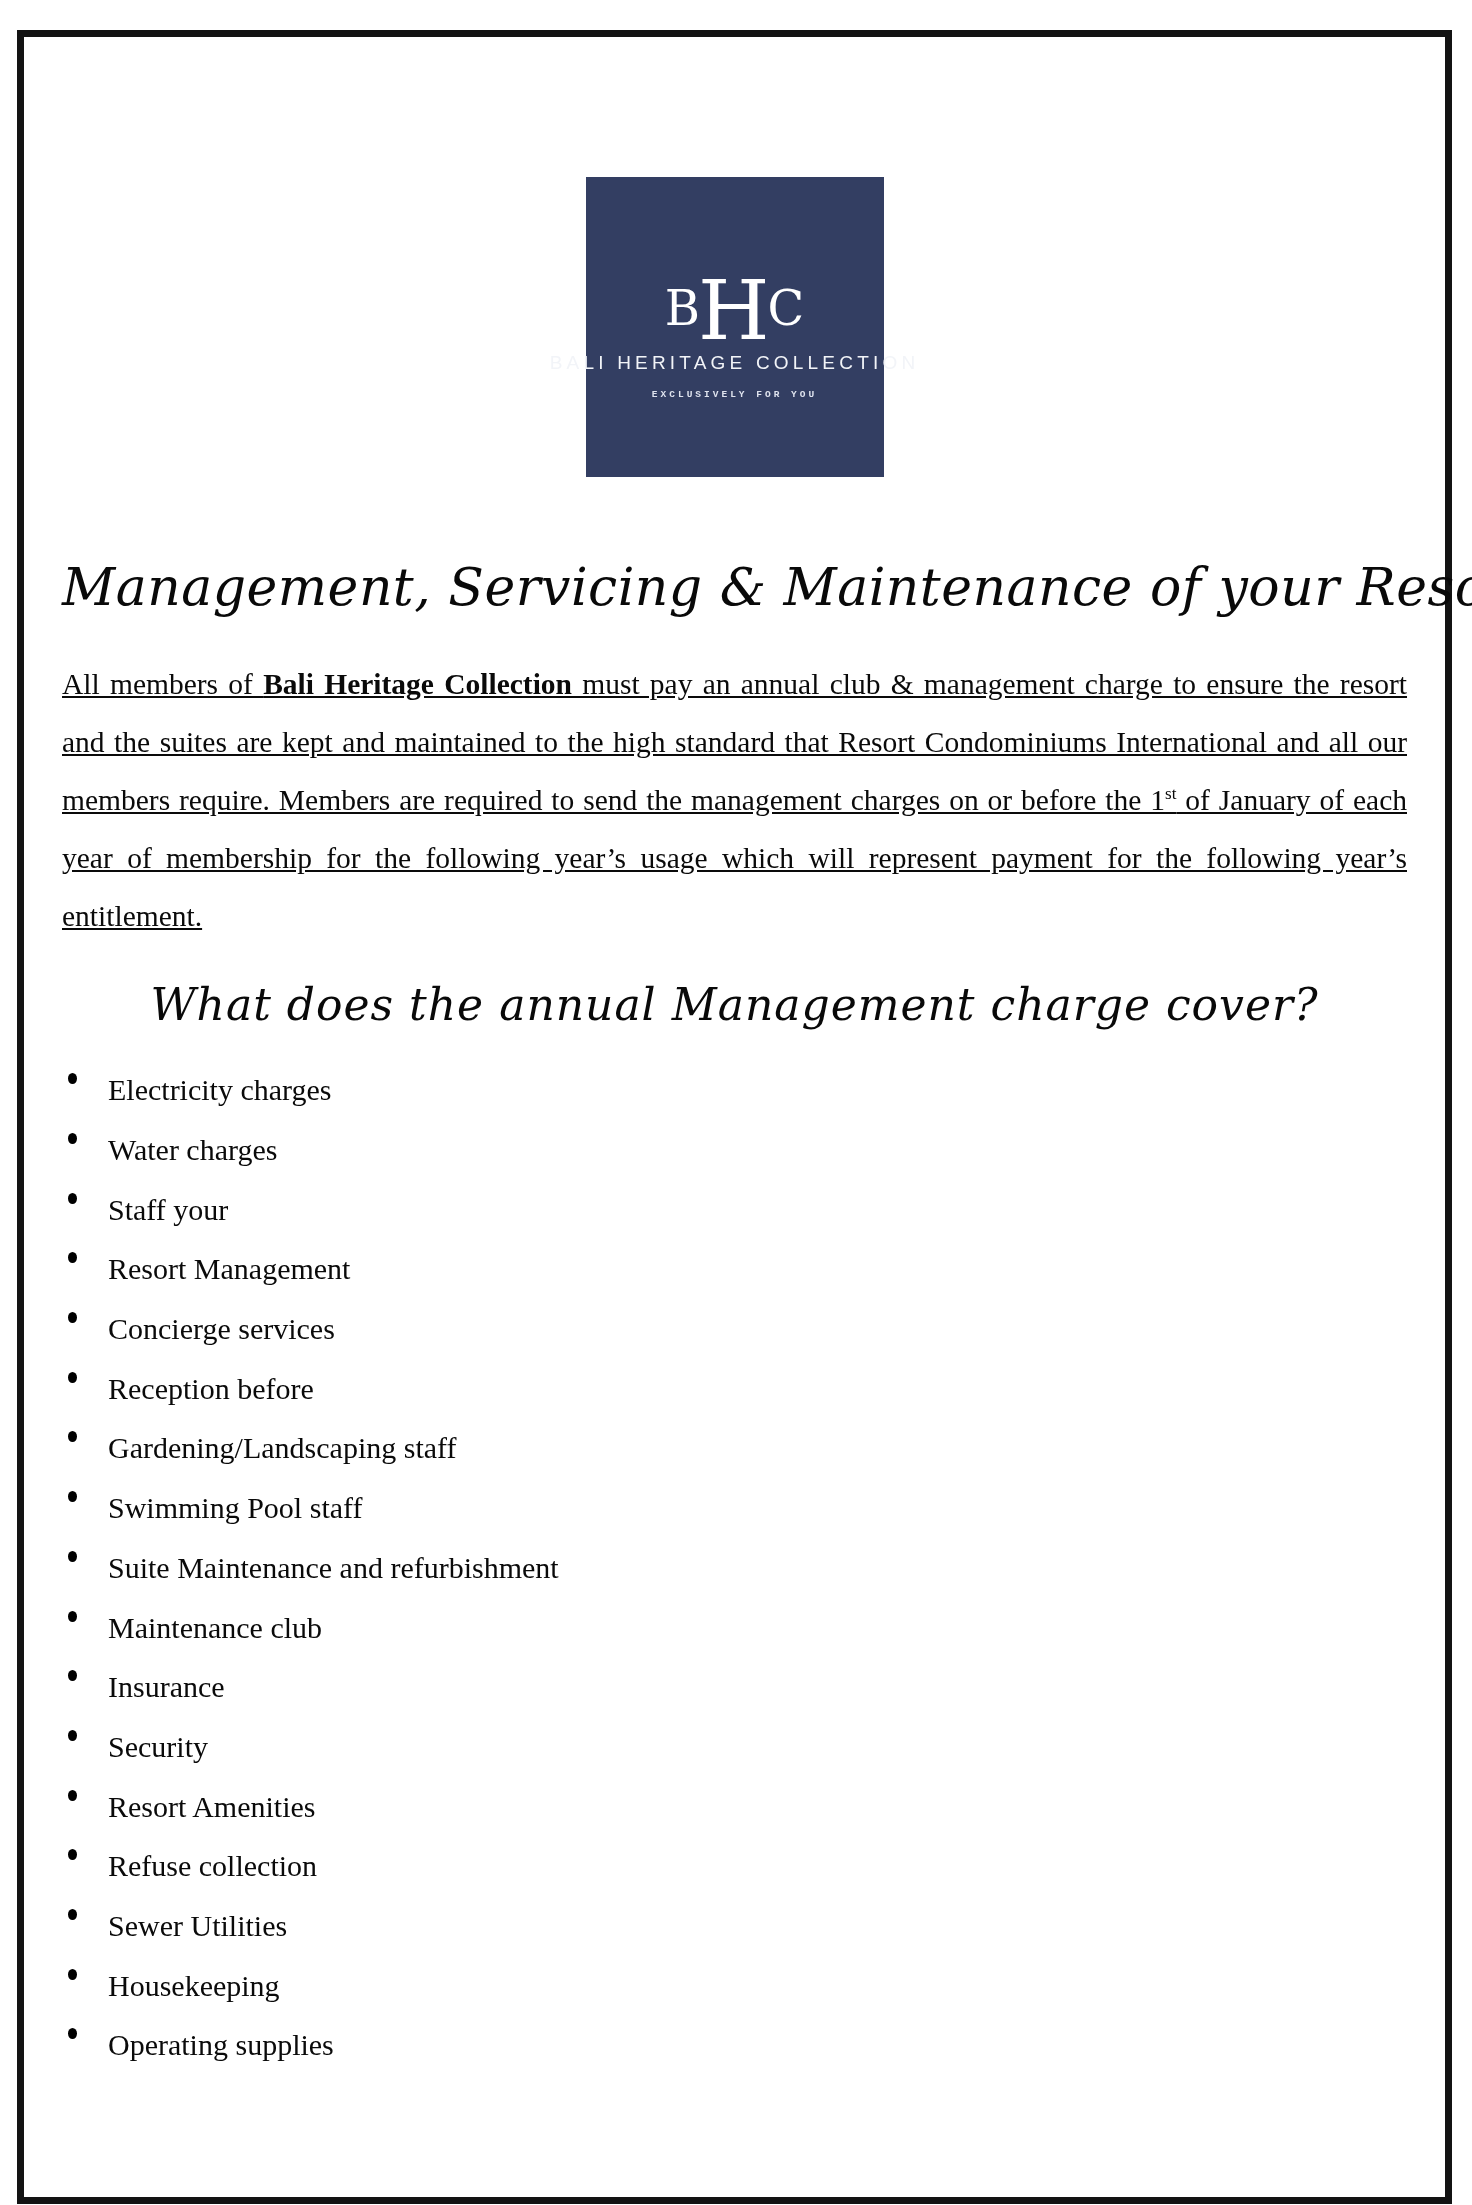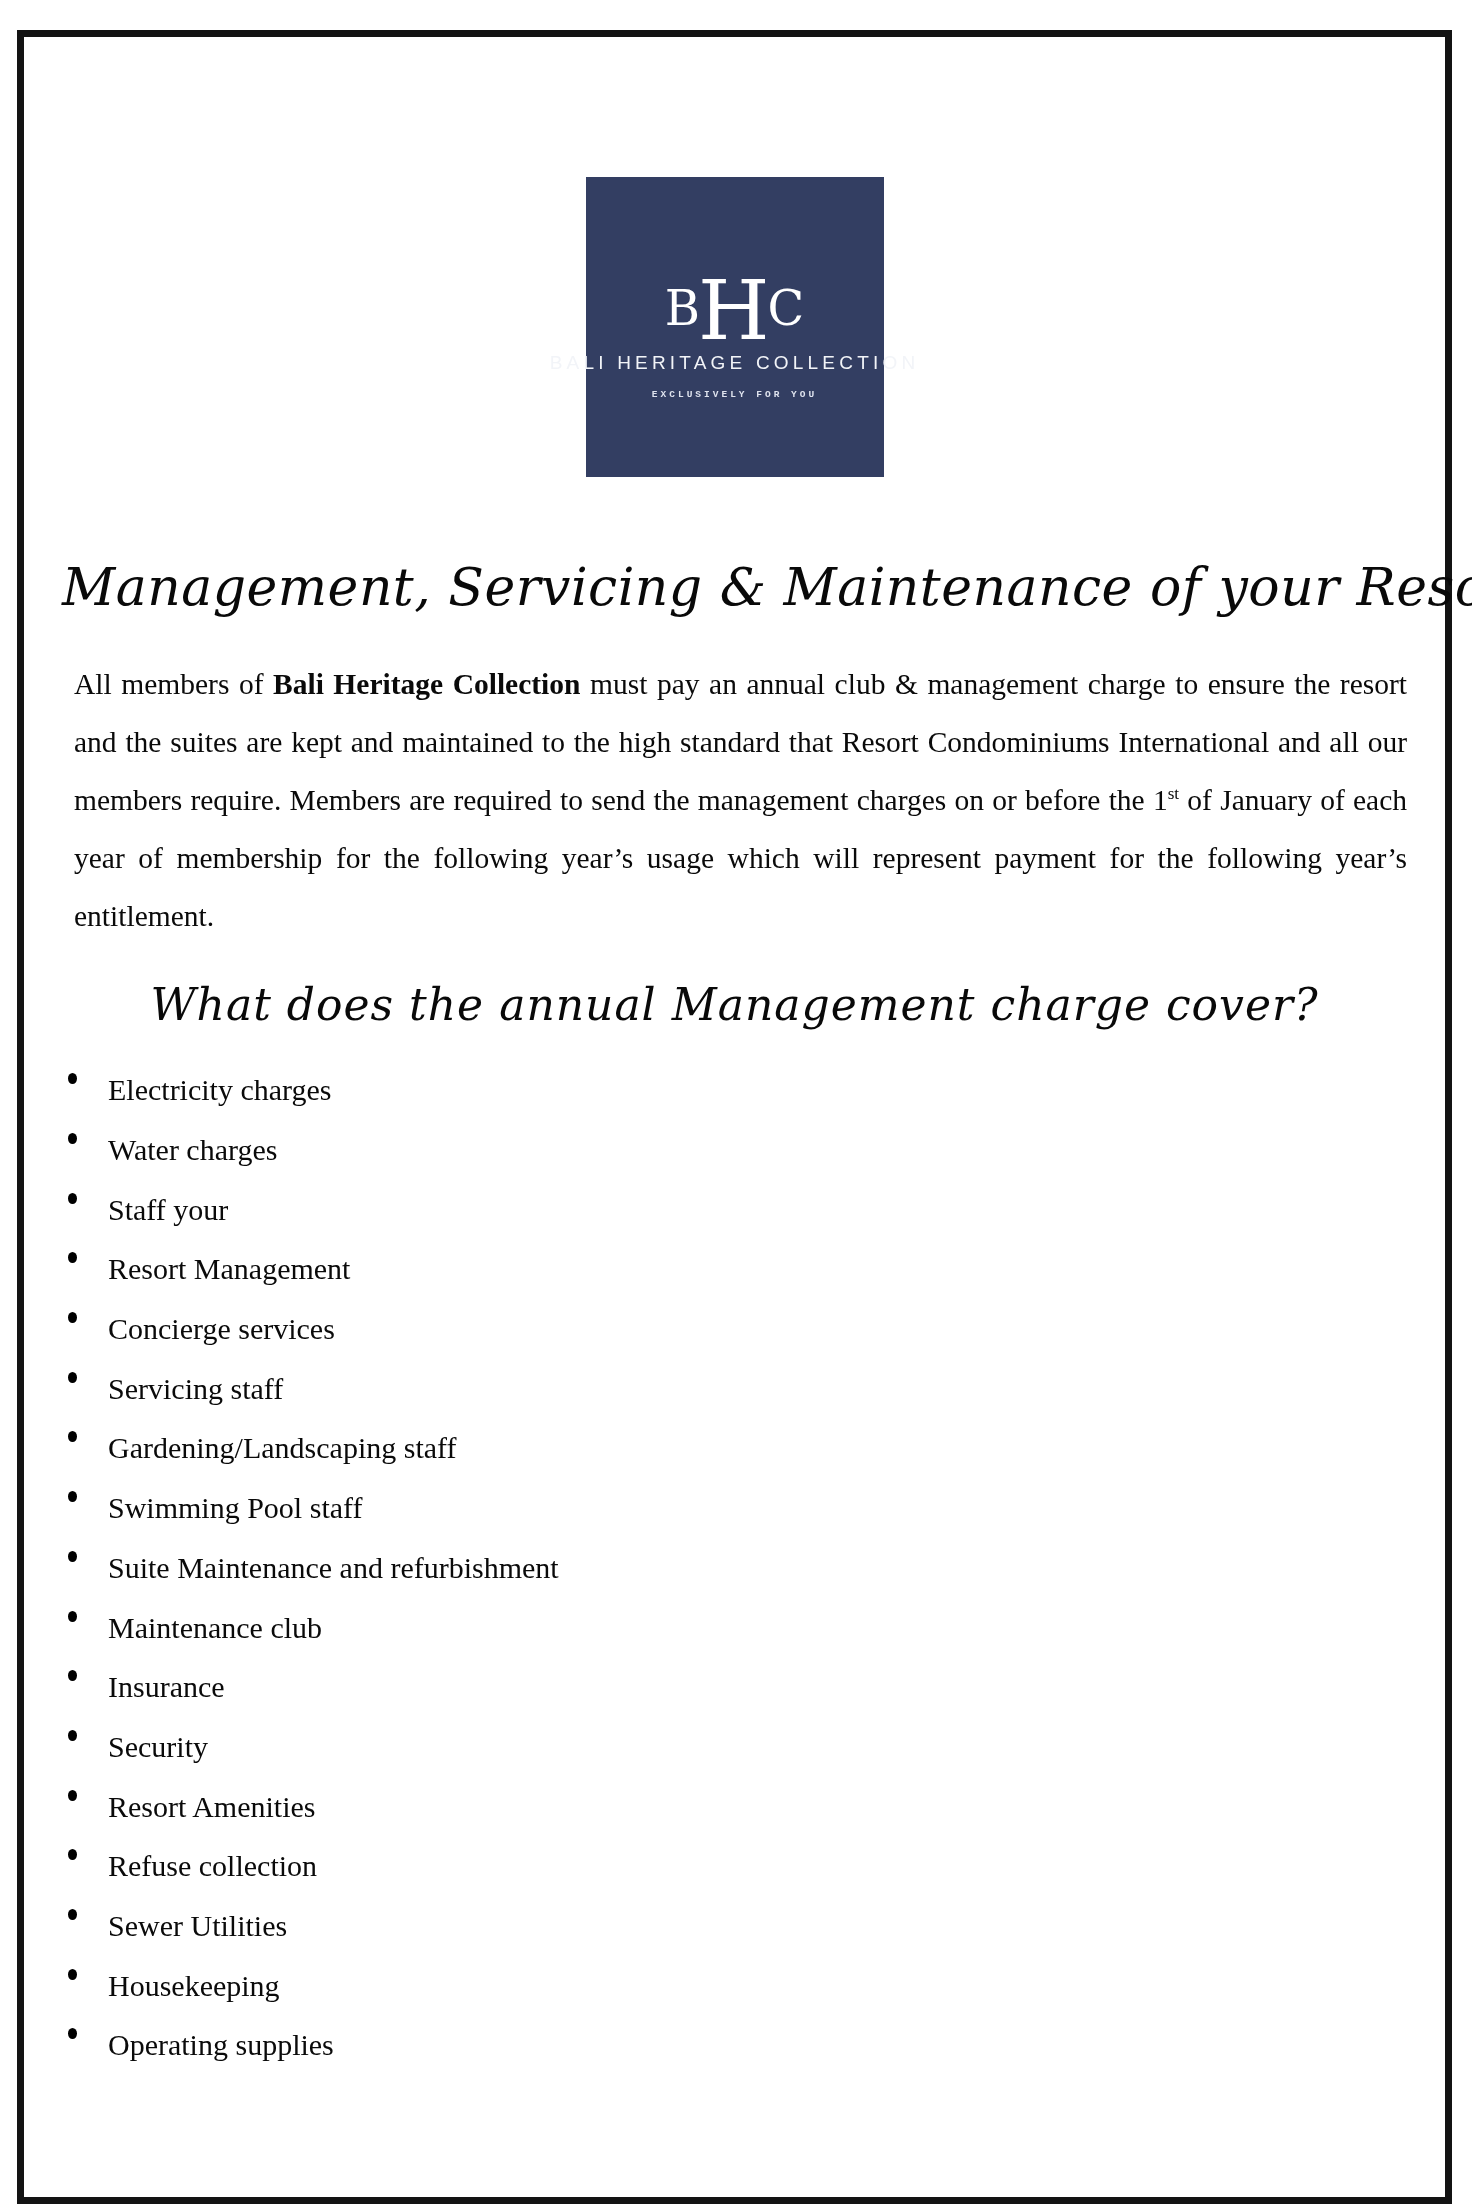--- a/index.html
+++ b/index.html
@@ -87,25 +87,26 @@
     font-size: 44px;
     line-height: 64px;
     color: #090909;
     white-space: nowrap;
     letter-spacing: 1px;
     text-align: center;
   }
 
   
   .body-text {
-    margin: 26px 0 0 12px;
+    margin: 26px 0 0 0;
     font-size: 29.5px;
     line-height: 58px;
     text-align: justify;
     color: #0a0a0a;
+    text-decoration: underline;
   }
   .seg-bold { font-weight: bold; }
   .seg-sup { font-size: 0.58em; vertical-align: super; line-height: 0; }
 
   
   .bullet-list {
     list-style: none;
     margin: 12px 0 0 0;
     padding: 0;
   }
@@ -164,21 +165,21 @@
       <li>
           <span class="dot"></span>
           <span>Resort Management</span>
         </li>
       <li>
           <span class="dot"></span>
           <span>Concierge services</span>
         </li>
       <li>
           <span class="dot"></span>
-          <span>Servicing staff</span>
+          <span>Reception before</span>
         </li>
       <li>
           <span class="dot"></span>
           <span>Gardening/Landscaping staff</span>
         </li>
       <li>
           <span class="dot"></span>
           <span>Swimming Pool staff</span>
         </li>
       <li>

